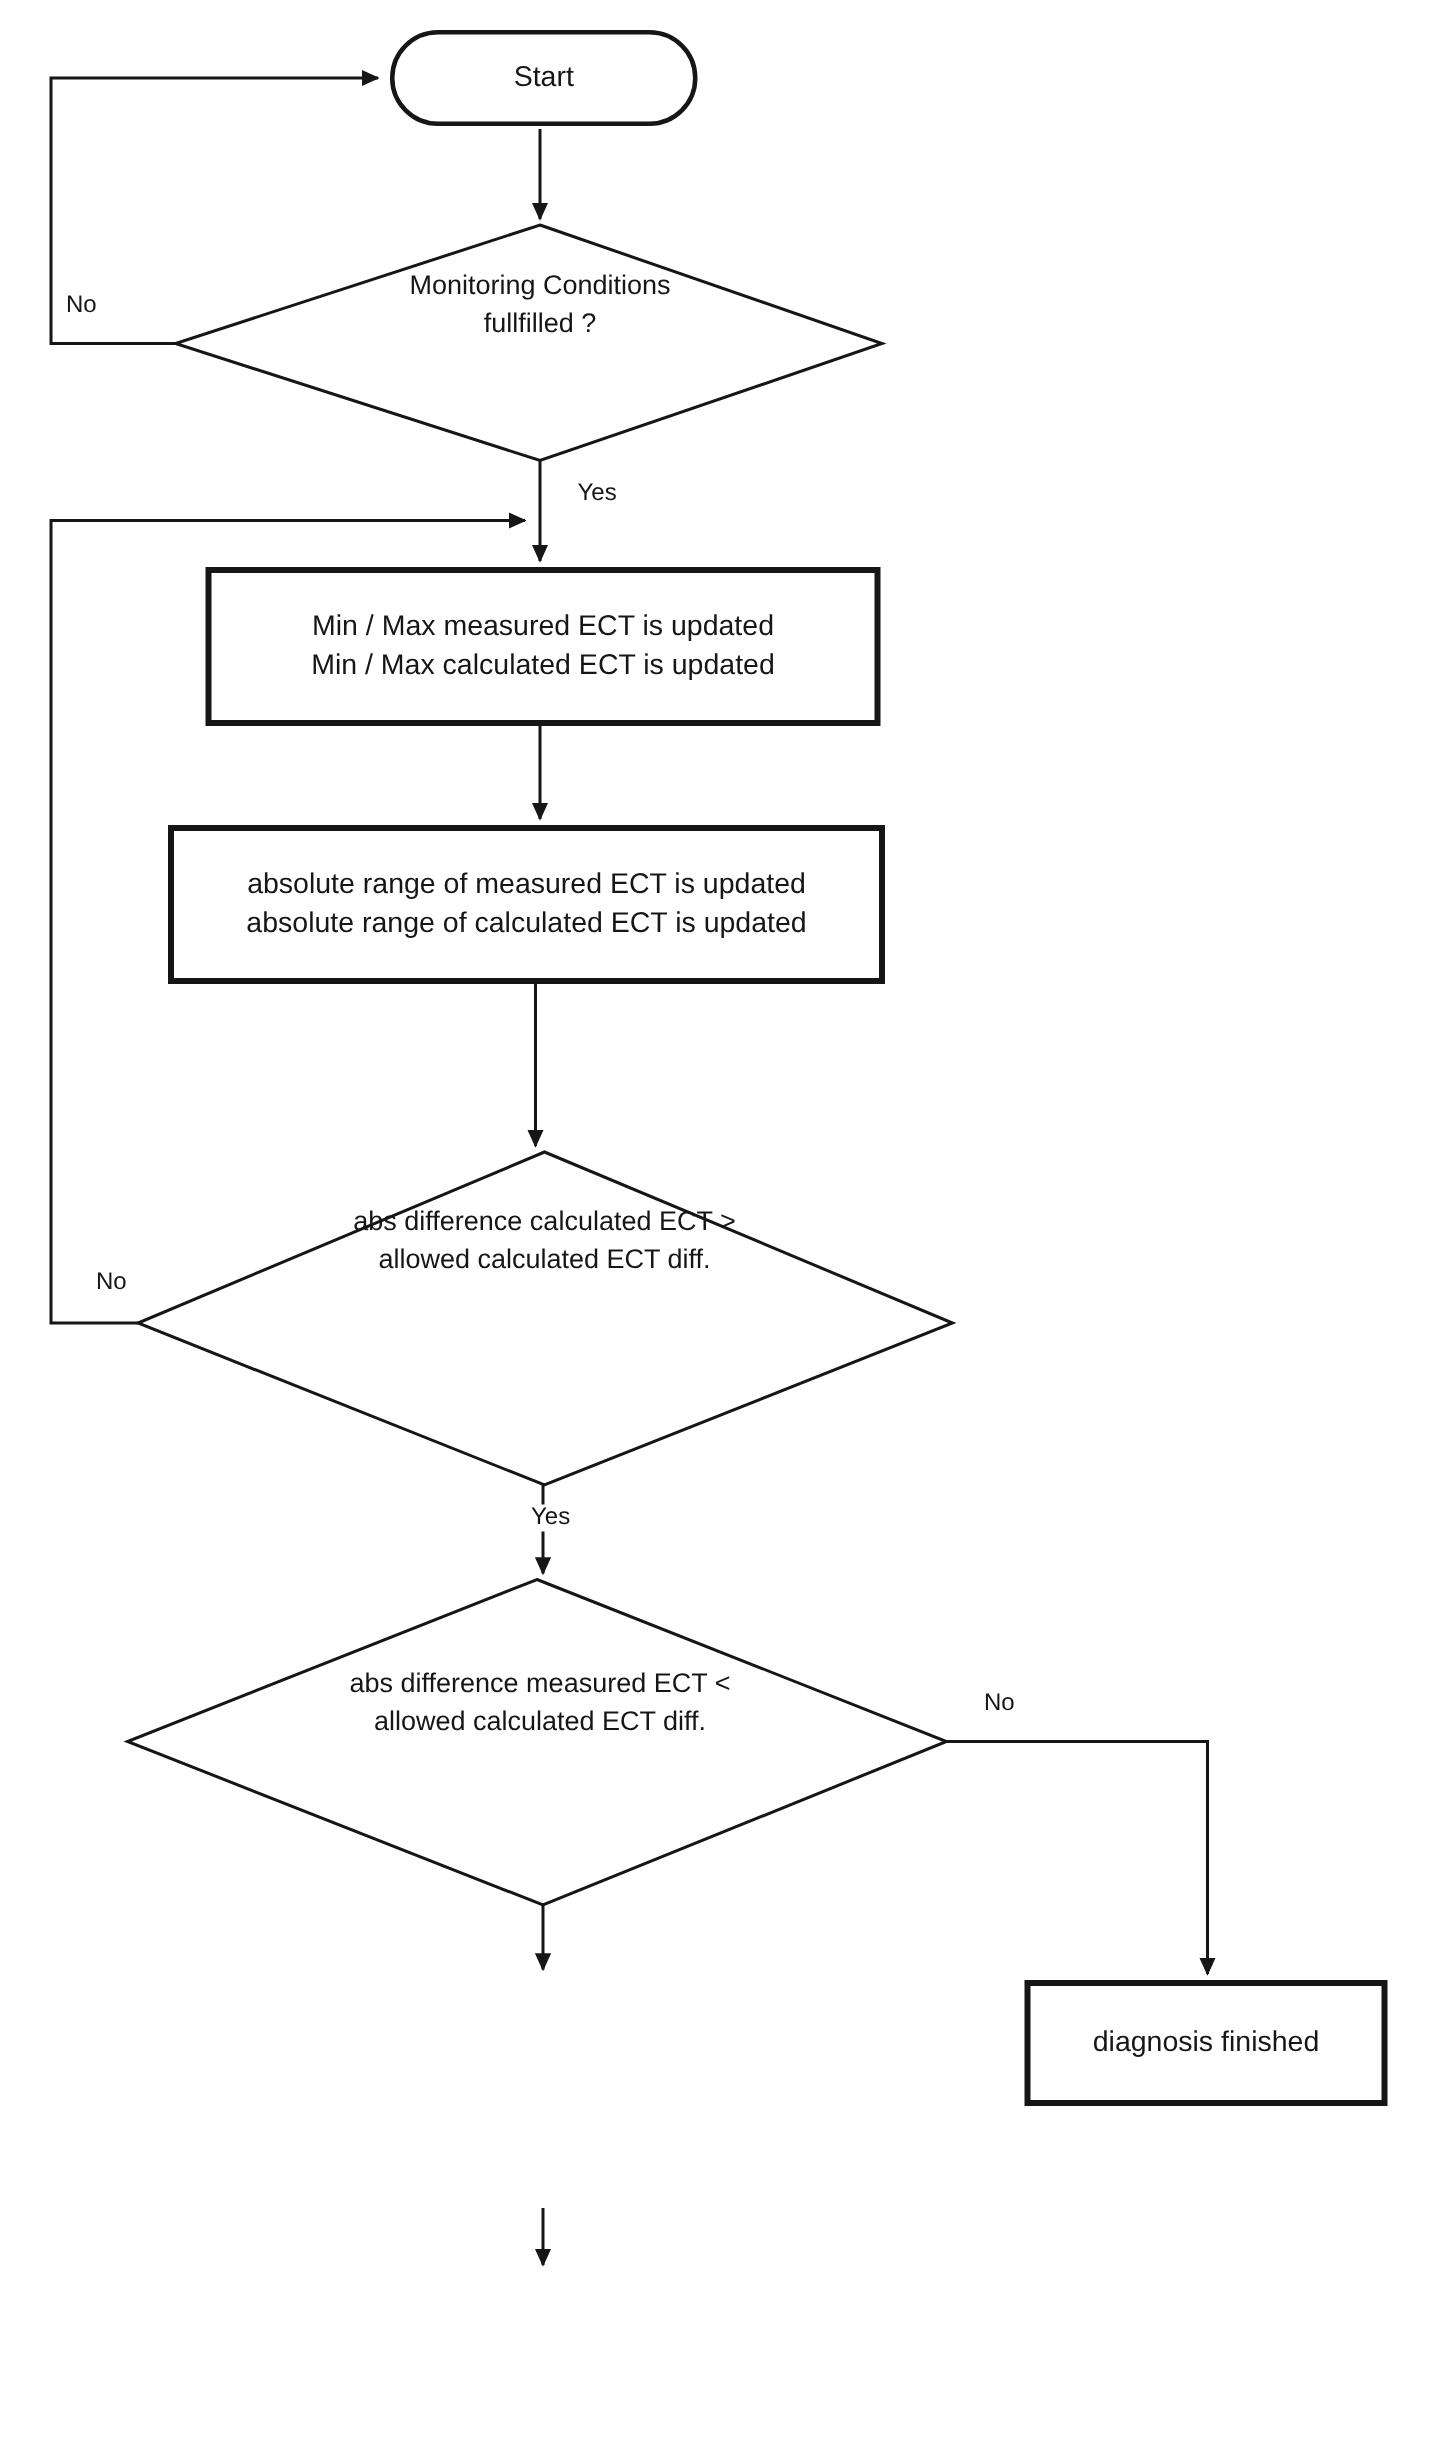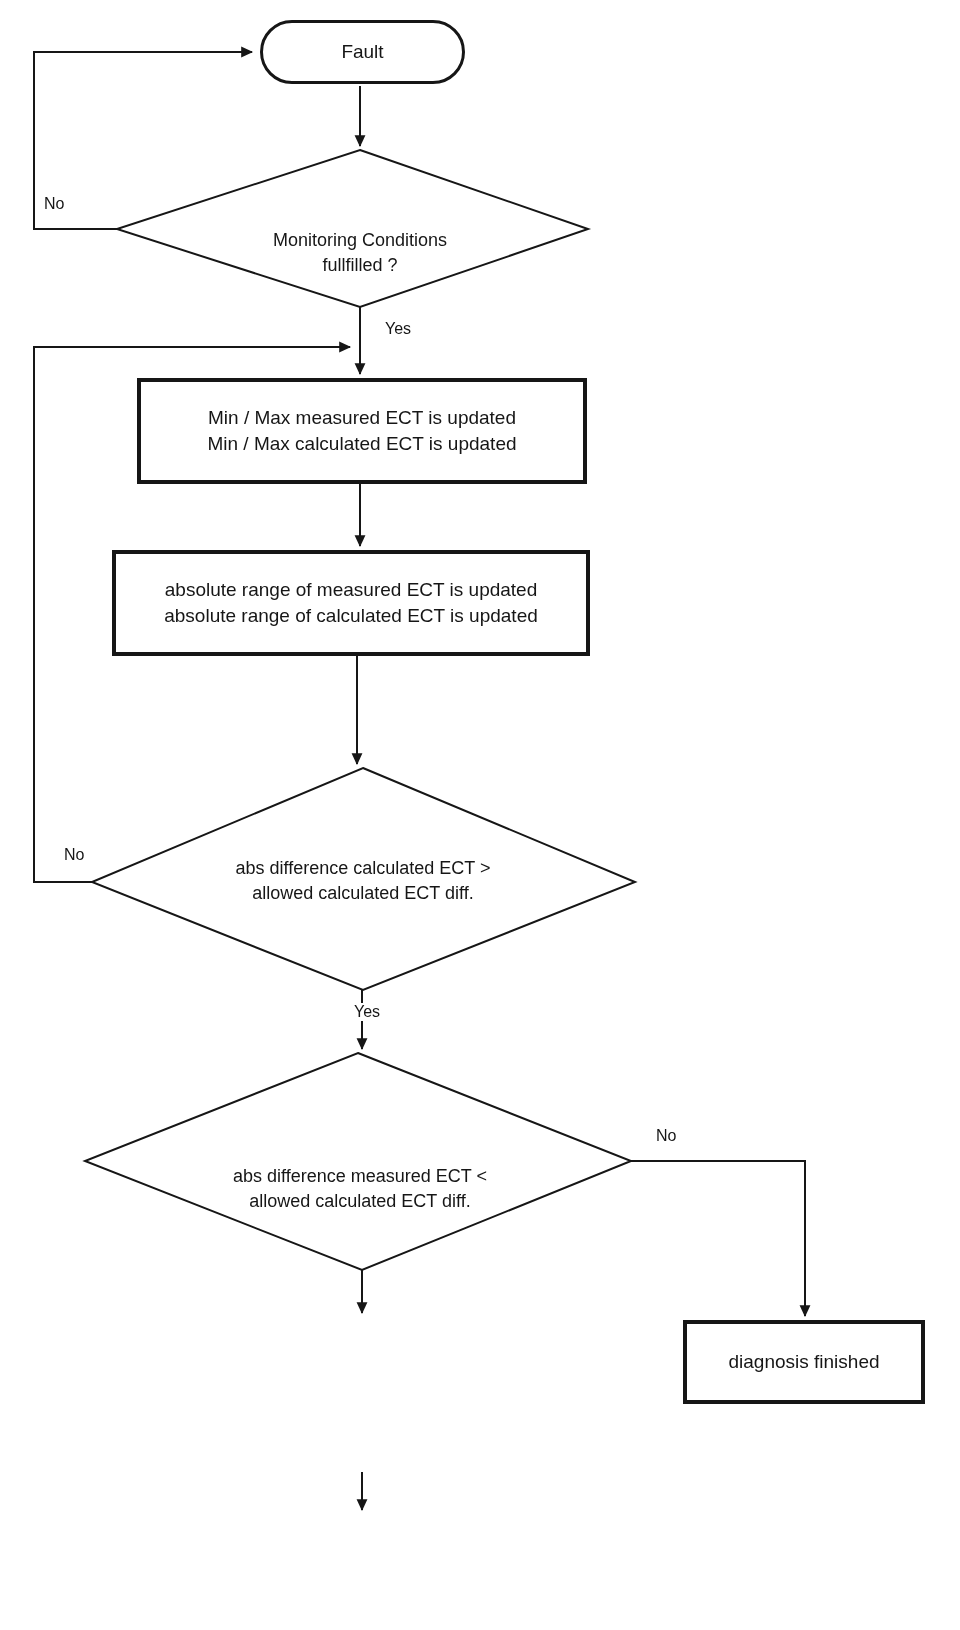--- a/index.html
+++ b/index.html
@@ -47,21 +47,21 @@
     border-radius: 34px;
     font-size: 19px;
   }
   .process {
     border: 4px solid #161616;
     font-size: 19px;
   }
   .diamond-label {
     position: absolute;
     display: flex;
-    align-items: flex-end;
+    align-items: flex-start;
     justify-content: center;
     text-align: center;
     white-space: pre-line;
     font-size: 18px;
     line-height: 1.4;
     background: transparent;
   }
   .edge-label {
     position: absolute;
     font-size: 16px;
@@ -107,21 +107,21 @@
     <path class="edge" d="M362,1270 V1313" marker-end="url(#arrow)"></path>
 
     <path class="edge" d="M362,1472 V1510" marker-end="url(#arrow)"></path>
 
     <polygon class="diamond" points="360,150 588,229 360,307 117,229"></polygon>
     <polygon class="diamond" points="363,768 635,882 363,990 92,882"></polygon>
     <polygon class="diamond" points="358,1053 631,1161 362,1270 85,1161"></polygon>
   </svg>
 
   <div class="node terminator" style="left:260px; top:20px; width:205px; height:64px;">
-    <span>Fault</span>
+    <span>Start</span>
   </div>
 
   <div class="diamond-label" style="left:200px; top:178px; width:320px; height:100px;">
     <span>Monitoring Conditions
 fullfilled ?</span>
   </div>
 
   <div class="diamond-label" style="left:195px; top:802px; width:336px; height:104px;">
     <span>abs difference calculated ECT  &gt;
 allowed calculated ECT diff.</span>

